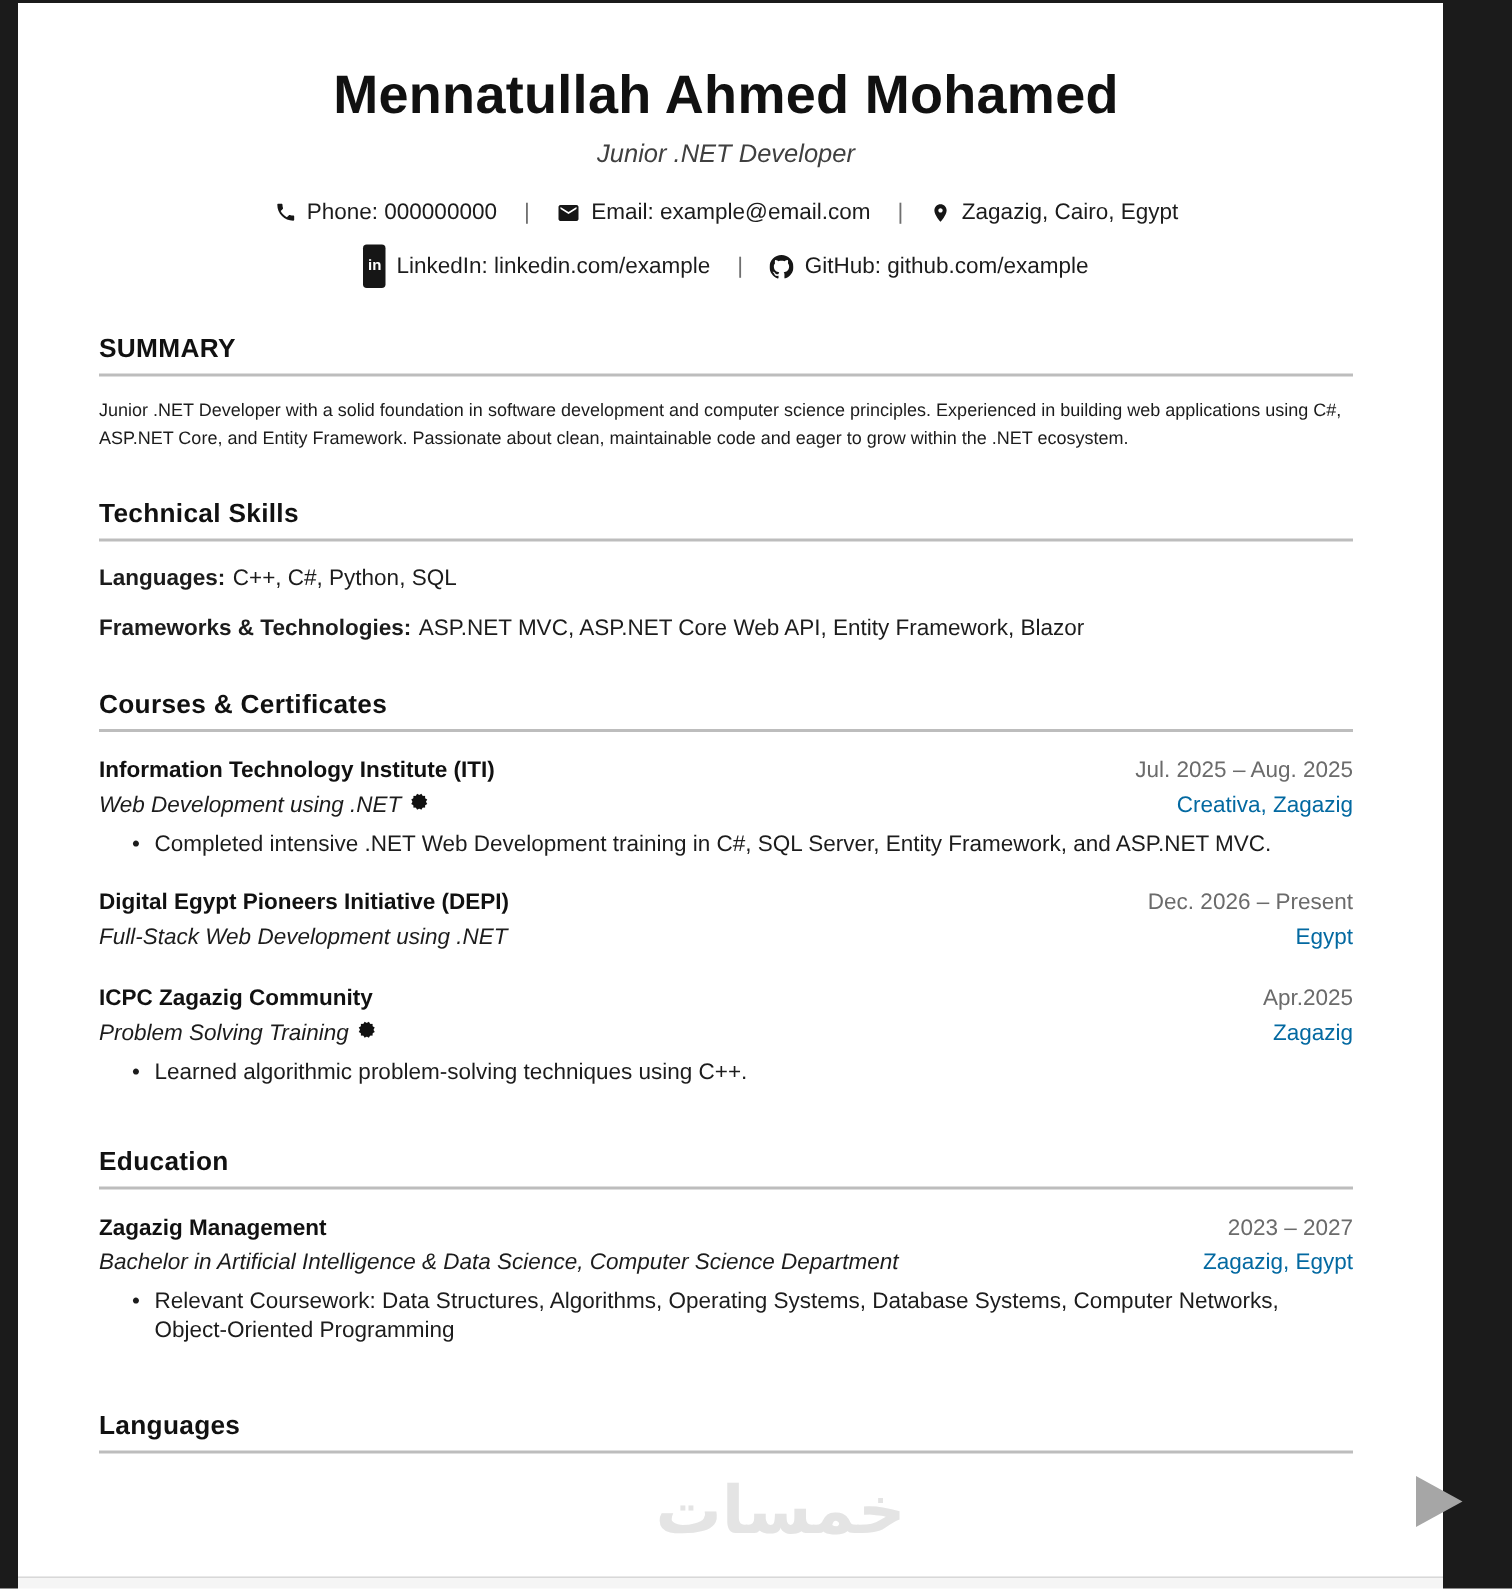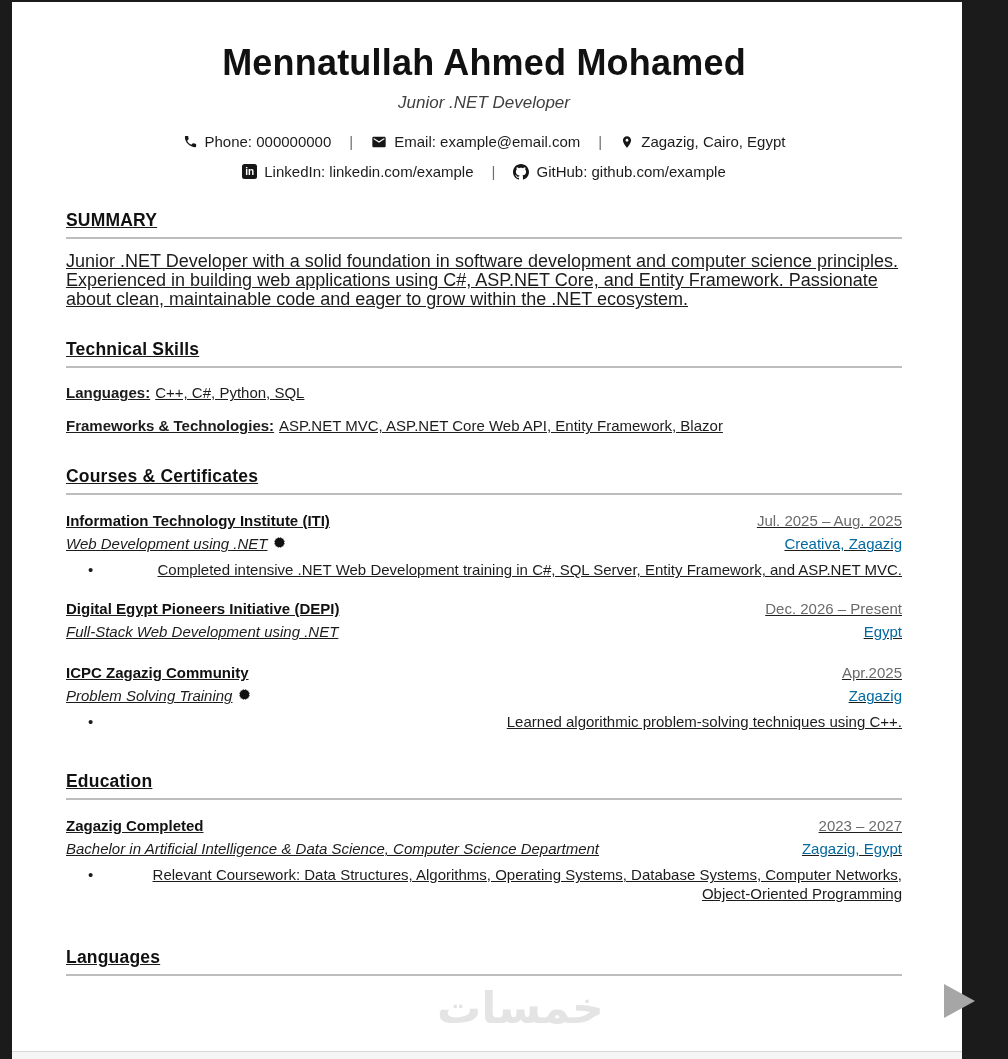--- a/index.html
+++ b/index.html
@@ -23,37 +23,37 @@
 
   h1.name { font-size: 36px; font-weight: 700; text-align: center; color: #111; letter-spacing: 0.2px; line-height: 1.15; }
   .subtitle { margin-top: 10px; text-align: center; font-size: 17px; font-style: italic; color: #404040; }
 
   .contact-row { display: flex; justify-content: center; align-items: center; gap: 14px; font-size: 15px; color: #1c1c1c; }
   .contact-row.first { margin-top: 20px; }
   .contact-row.second { margin-top: 13px; }
   .citem { display: inline-flex; align-items: center; gap: 7px; }
   .citem svg { flex: none; display: block; }
   .pipe { color: #6f6f6f; padding: 0 4px; }
-  .li-badge { display: inline-flex; width: 15px; height: 15px; background: #161616; color: #fff;
+  .li-badge { display: inline-flex; width: 15px; height: 29px; background: #161616; color: #fff;
     border-radius: 2.5px; font-size: 10px; font-weight: 700; align-items: center; justify-content: center; line-height: 1; }
 
-  section { margin-top: 30px; text-decoration: underline; }
+  section { margin-top: 30px; }
   section.courses { margin-top: 32px; }
   section.education { margin-top: 40px; }
   section.languages { margin-top: 44px; }
   h2.sec-head { font-size: 17.5px; font-weight: 700; color: #111; letter-spacing: 0.2px; }
   .rule { margin-top: 6px; height: 2px; background: #bdbdbd; }
 
-  p.summary-text { margin-top: 13px; font-size: 18px; line-height: 19px; color: #1c1c1c; }
+  p.summary-text { margin-top: 13px; font-size: 12px; line-height: 19px; color: #1c1c1c; }
 
   .skill-row { margin-top: 16px; font-size: 15px; }
   .skill-row:first-of-type { margin-top: 14px; }
   .skill-row b { font-weight: 700; margin-right: 5px; }
 
-  .entry { margin-top: 18px; text-align: right; }
+  .entry { margin-top: 18px; }
   .entry.first { margin-top: 14px; }
   .erow { display: flex; justify-content: space-between; align-items: baseline; line-height: 23px; }
   .eorg  { font-size: 15px; font-weight: 700; color: #111; }
   .edate { font-size: 15px; color: #6b6b6b; }
   .erole { font-size: 15px; font-style: italic; color: #1c1c1c; display: inline-flex; align-items: center; gap: 6px; }
   .eloc  { font-size: 15px; color: #0369a1; }
   ul.bullets { margin-top: 5px; padding-left: 22px; list-style: none; }
   ul.bullets li { position: relative; padding-left: 15px; font-size: 15px; line-height: 19px; }
   ul.bullets li::before { content: "•"; position: absolute; left: 0; top: 0; color: #1c1c1c; }
 
@@ -206,21 +206,21 @@
         </ul>
       </div>
     </section>
 
     <section class="education">
       <h2 class="sec-head">Education</h2>
       <div class="rule"></div>
 
       <div class="entry first">
         <div class="erow">
-          <span class="eorg">Zagazig Completed</span>
+          <span class="eorg">Zagazig Management</span>
           <span class="edate">2023 – 2027</span>
         </div>
         <div class="erow">
           <span class="erole">
             <span>Bachelor in Artificial Intelligence &amp; Data Science, Computer Science Department</span>
           </span>
           <span class="eloc">Zagazig, Egypt</span>
         </div>
         <ul class="bullets">
           <li>Relevant Coursework: Data Structures, Algorithms, Operating Systems, Database Systems, Computer Networks, Object-Oriented Programming</li>

